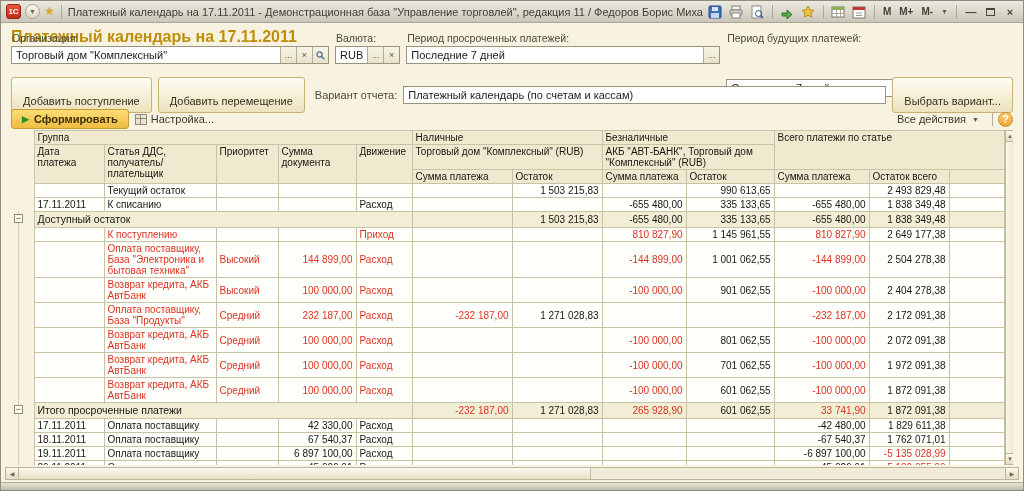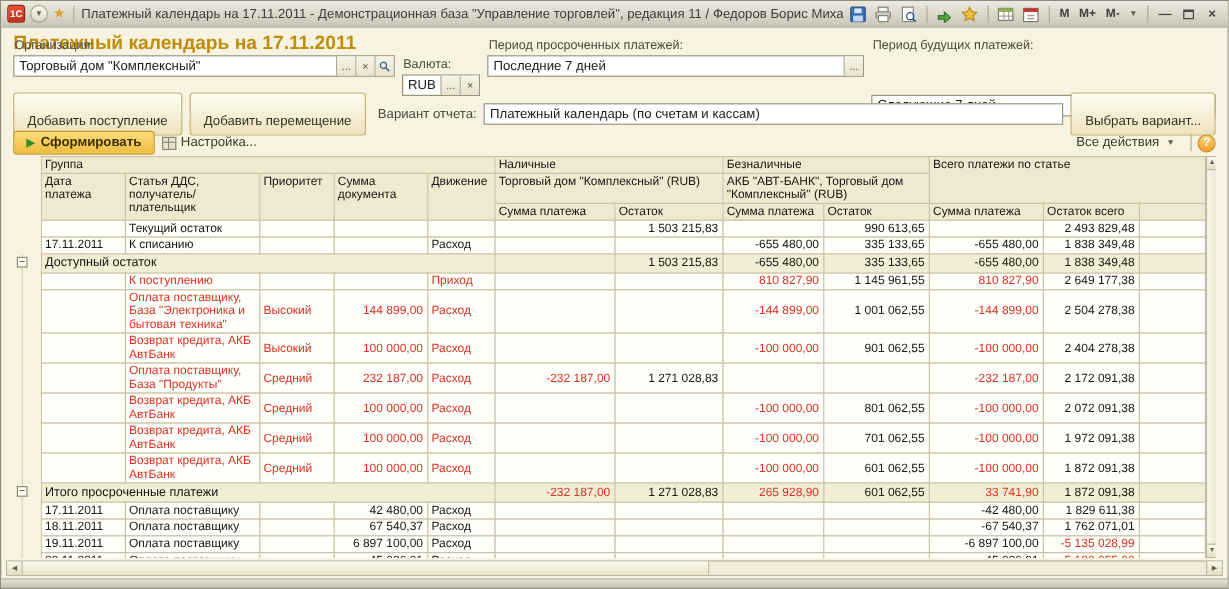--- a/index.html
+++ b/index.html
@@ -23,21 +23,21 @@
   .tb-m { font-size:10px; font-weight:bold; color:#44423a; padding:0 2px; }
   .tb-chev { font-size:7px; color:#5c594b; padding:0 2px; }
   .winbtn { font-size:11px; color:#47453c; width:16px; text-align:center; font-weight:bold; }
   .maxbox { width:9px; height:8px; border:1px solid #47453c; border-top-width:2px; margin:0 3px; }
 
   
   .content { position:relative; flex:1; }
   .page-title { position:absolute; top:5px; left:10px; margin:0; font-size:16px; font-weight:bold; color:#bf8d0a; }
   .filters { position:absolute; top:9px; left:10px; right:10px; display:flex; gap:6px; }
   .field { display:flex; flex-direction:column; }
-  .f-org { flex:0 0 318px; } .f-cur { flex:0 0 62px;margin-top:16px; } .f-over { flex:0 0 314px; } .f-fut { flex:1;gap:33px; }
+  .f-org { flex:0 0 318px; } .f-cur { flex:0 0 62px; } .f-over { flex:0 0 314px; } .f-fut { flex:1;gap:33px; }
   .field label { font-size:10.5px; color:#4c4a3c; margin:0 0 2px 1px; white-space:nowrap; }
   .inputbox { height:18px; background:#fff; border:1px solid #9a947f; display:flex; align-items:stretch; }
   .inputbox .val { flex:1; font-size:11px; color:#1d1c17; padding:2px 4px; white-space:nowrap; overflow:hidden; }
   .ibtn { flex:0 0 16px; border-left:1px solid #b4ad95; background:linear-gradient(#f8f5e8,#e9e2ca);
     font-size:9px; color:#5a5744; display:flex; align-items:center; justify-content:center; line-height:1; }
 
   .toolbar1 { position:absolute; top:62px; left:10px; right:10px; display:flex; gap:6px; align-items:center; height:20px; }
   .btn { background:linear-gradient(#fefdf4,#eee2bd); border:1px solid #c6b273; border-radius:3px;
     font-size:11px; color:#33321f; padding:17px 11px; height:20px; white-space:nowrap; }
   .tb1-label { font-size:11px; color:#4c4a3c; white-space:nowrap; padding-left:4px; }
@@ -456,21 +456,21 @@
               <td class="num">1 872 091,38</td>
               <td class="fill"></td>
             </tr>
             <tr class="data">
               <td class="tm">
                 <div class="vline"></div>
               </td>
               <td class="lft">17.11.2011</td>
               <td class="wrap lft">Оплата поставщику</td>
               <td class="lft"></td>
-              <td class="num lft">42 480,00</td>
+              <td class="num lft">42 330,00</td>
               <td class="lft">Расход</td>
               <td class="num"></td>
               <td class="num"></td>
               <td class="num"></td>
               <td class="num"></td>
               <td class="num">-42 480,00</td>
               <td class="num">1 829 611,38</td>
               <td class="fill"></td>
             </tr>
             <tr class="data">

